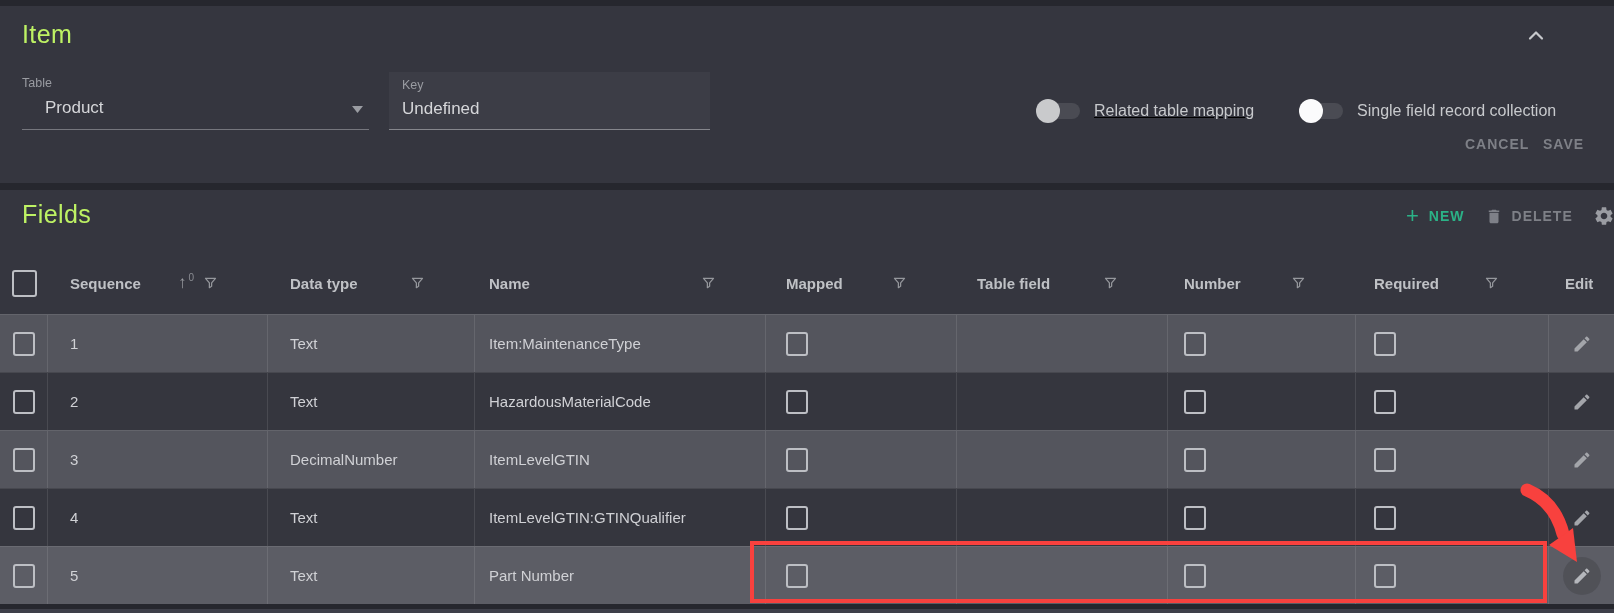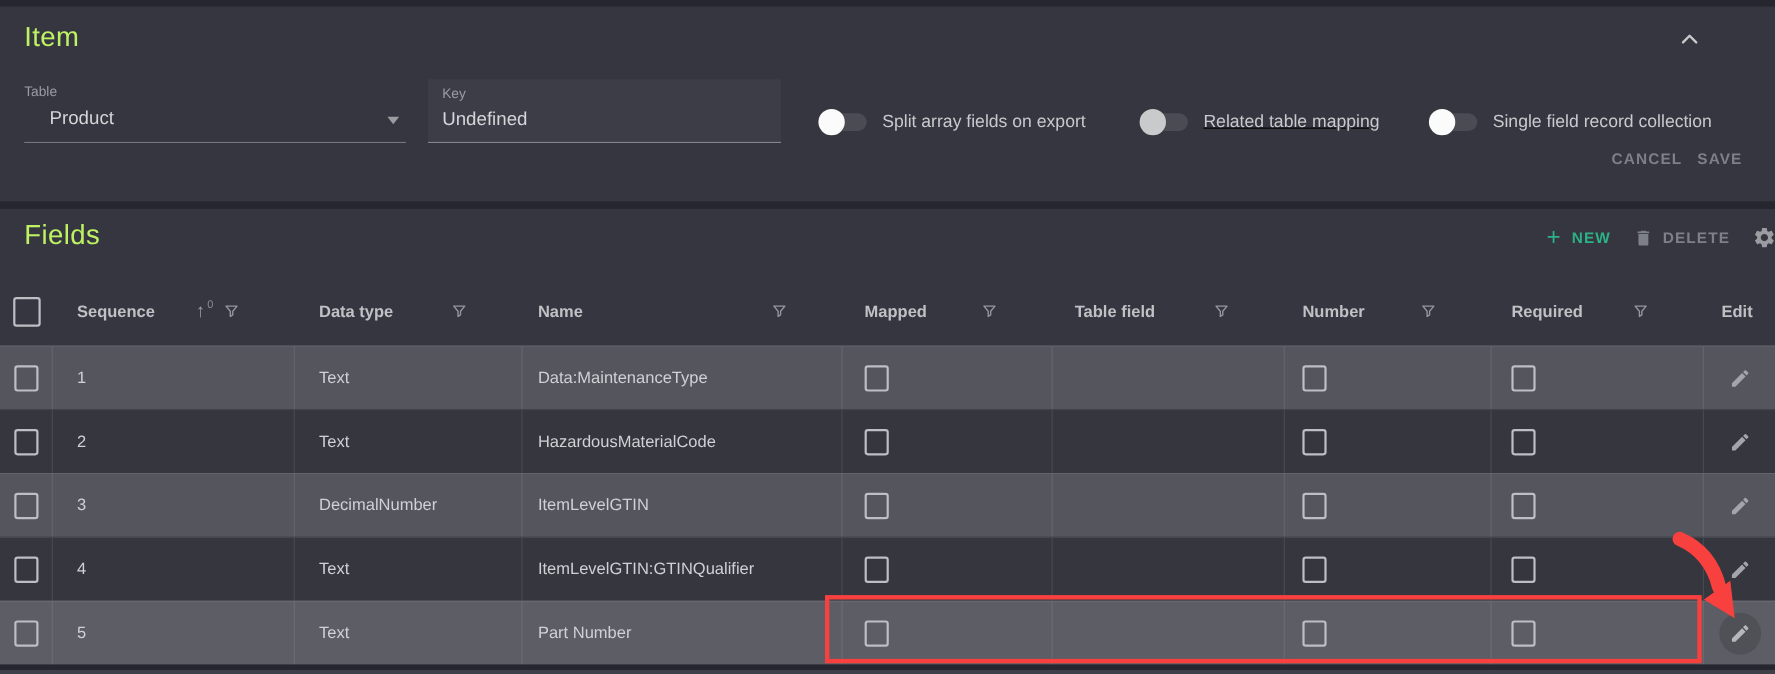--- a/index.html
+++ b/index.html
@@ -63,26 +63,20 @@
       <svg class="abs" style="right:6px;top:34px;" width="11" height="7" viewBox="0 0 11 7">
         <path d="M0 0h11L5.5 7z" fill="#9a9ca2"></path>
       </svg>
     </div>
 
     <div class="abs key-box" style="left:389px;top:66px;width:321px;height:58px;">
       <div class="abs fld-label" style="left:13px;top:6px;">Key</div>
       <div class="abs fld-value" style="left:13px;top:27px;">Undefined</div>
     </div>
 
-    <div class="abs toggle-group" style="left:746px;top:91px;">
-      <span class="toggle">
-          <span class="knob knob-bright"></span>
-        </span>
-      <span class="toggle-label">Split array fields on export</span>
-    </div>
     <div class="abs toggle-group" style="left:1038px;top:91px;text-decoration:underline;">
       <span class="toggle">
           <span class="knob knob-dim"></span>
         </span>
       <span class="toggle-label">Related table mapping</span>
     </div>
     <div class="abs toggle-group" style="left:1301px;top:91px;">
       <span class="toggle">
           <span class="knob knob-bright"></span>
         </span>
@@ -187,21 +181,21 @@
         <div class="t-cell" style="width:48px;justify-content:center;">
             <span class="cb"></span>
           </div>
         <div class="t-cell" style="width:220px;padding-left:22px;">
             <span class="cell-text">1</span>
           </div>
         <div class="t-cell" style="width:207px;padding-left:22px;">
             <span class="cell-text">Text</span>
           </div>
         <div class="t-cell" style="width:291px;padding-left:14px;">
-            <span class="cell-text">Data:MaintenanceType</span>
+            <span class="cell-text">Item:MaintenanceType</span>
           </div>
         <div class="t-cell" style="width:191px;padding-left:20px;">
             <span class="cb"></span>
           </div>
         <div class="t-cell" style="width:211px;padding-left:20px;">
             <span class="cell-text"></span>
           </div>
         <div class="t-cell" style="width:188px;padding-left:16px;">
             <span class="cb"></span>
           </div>

